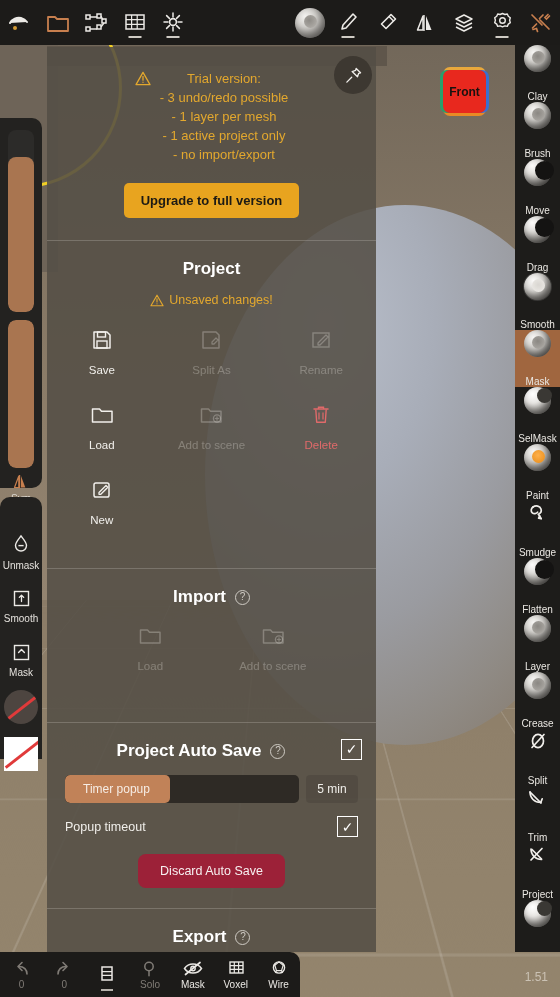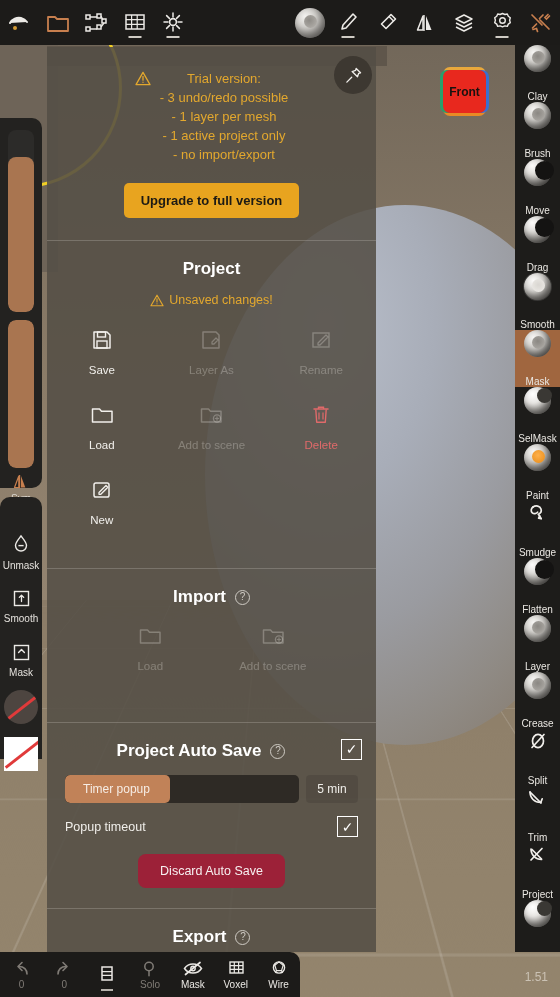--- a/index.html
+++ b/index.html
@@ -662,21 +662,21 @@
             <rect x="6.5" y="3" width="8" height="5" stroke="currentColor" stroke-width="1.4"></rect>
             <rect x="6" y="12" width="10" height="7" stroke="currentColor" stroke-width="1.4"></rect>
           </svg>
           <span class="glabel">Save</span>
         </div>
         <div class="gcell disabled">
           <svg width="22" height="22" viewBox="0 0 22 22" fill="none">
             <path d="M3 3h13l3 3v13H3V3z" stroke="currentColor" stroke-width="1.5" stroke-linejoin="round"></path>
             <path d="M12 13l4-4 2 2-4 4h-2v-2z" stroke="currentColor" stroke-width="1.3" stroke-linejoin="round"></path>
           </svg>
-          <span class="glabel">Layer As</span>
+          <span class="glabel">Split As</span>
         </div>
         <div class="gcell disabled">
           <svg width="22" height="22" viewBox="0 0 22 22" fill="none">
             <rect x="3" y="4" width="16" height="14" stroke="currentColor" stroke-width="1.4"></rect>
             <path d="M8 14l8-8 2 2-8 8H8v-2z" stroke="currentColor" stroke-width="1.3" stroke-linejoin="round"></path>
           </svg>
           <span class="glabel">Rename</span>
         </div>
 
         <div class="gcell">

